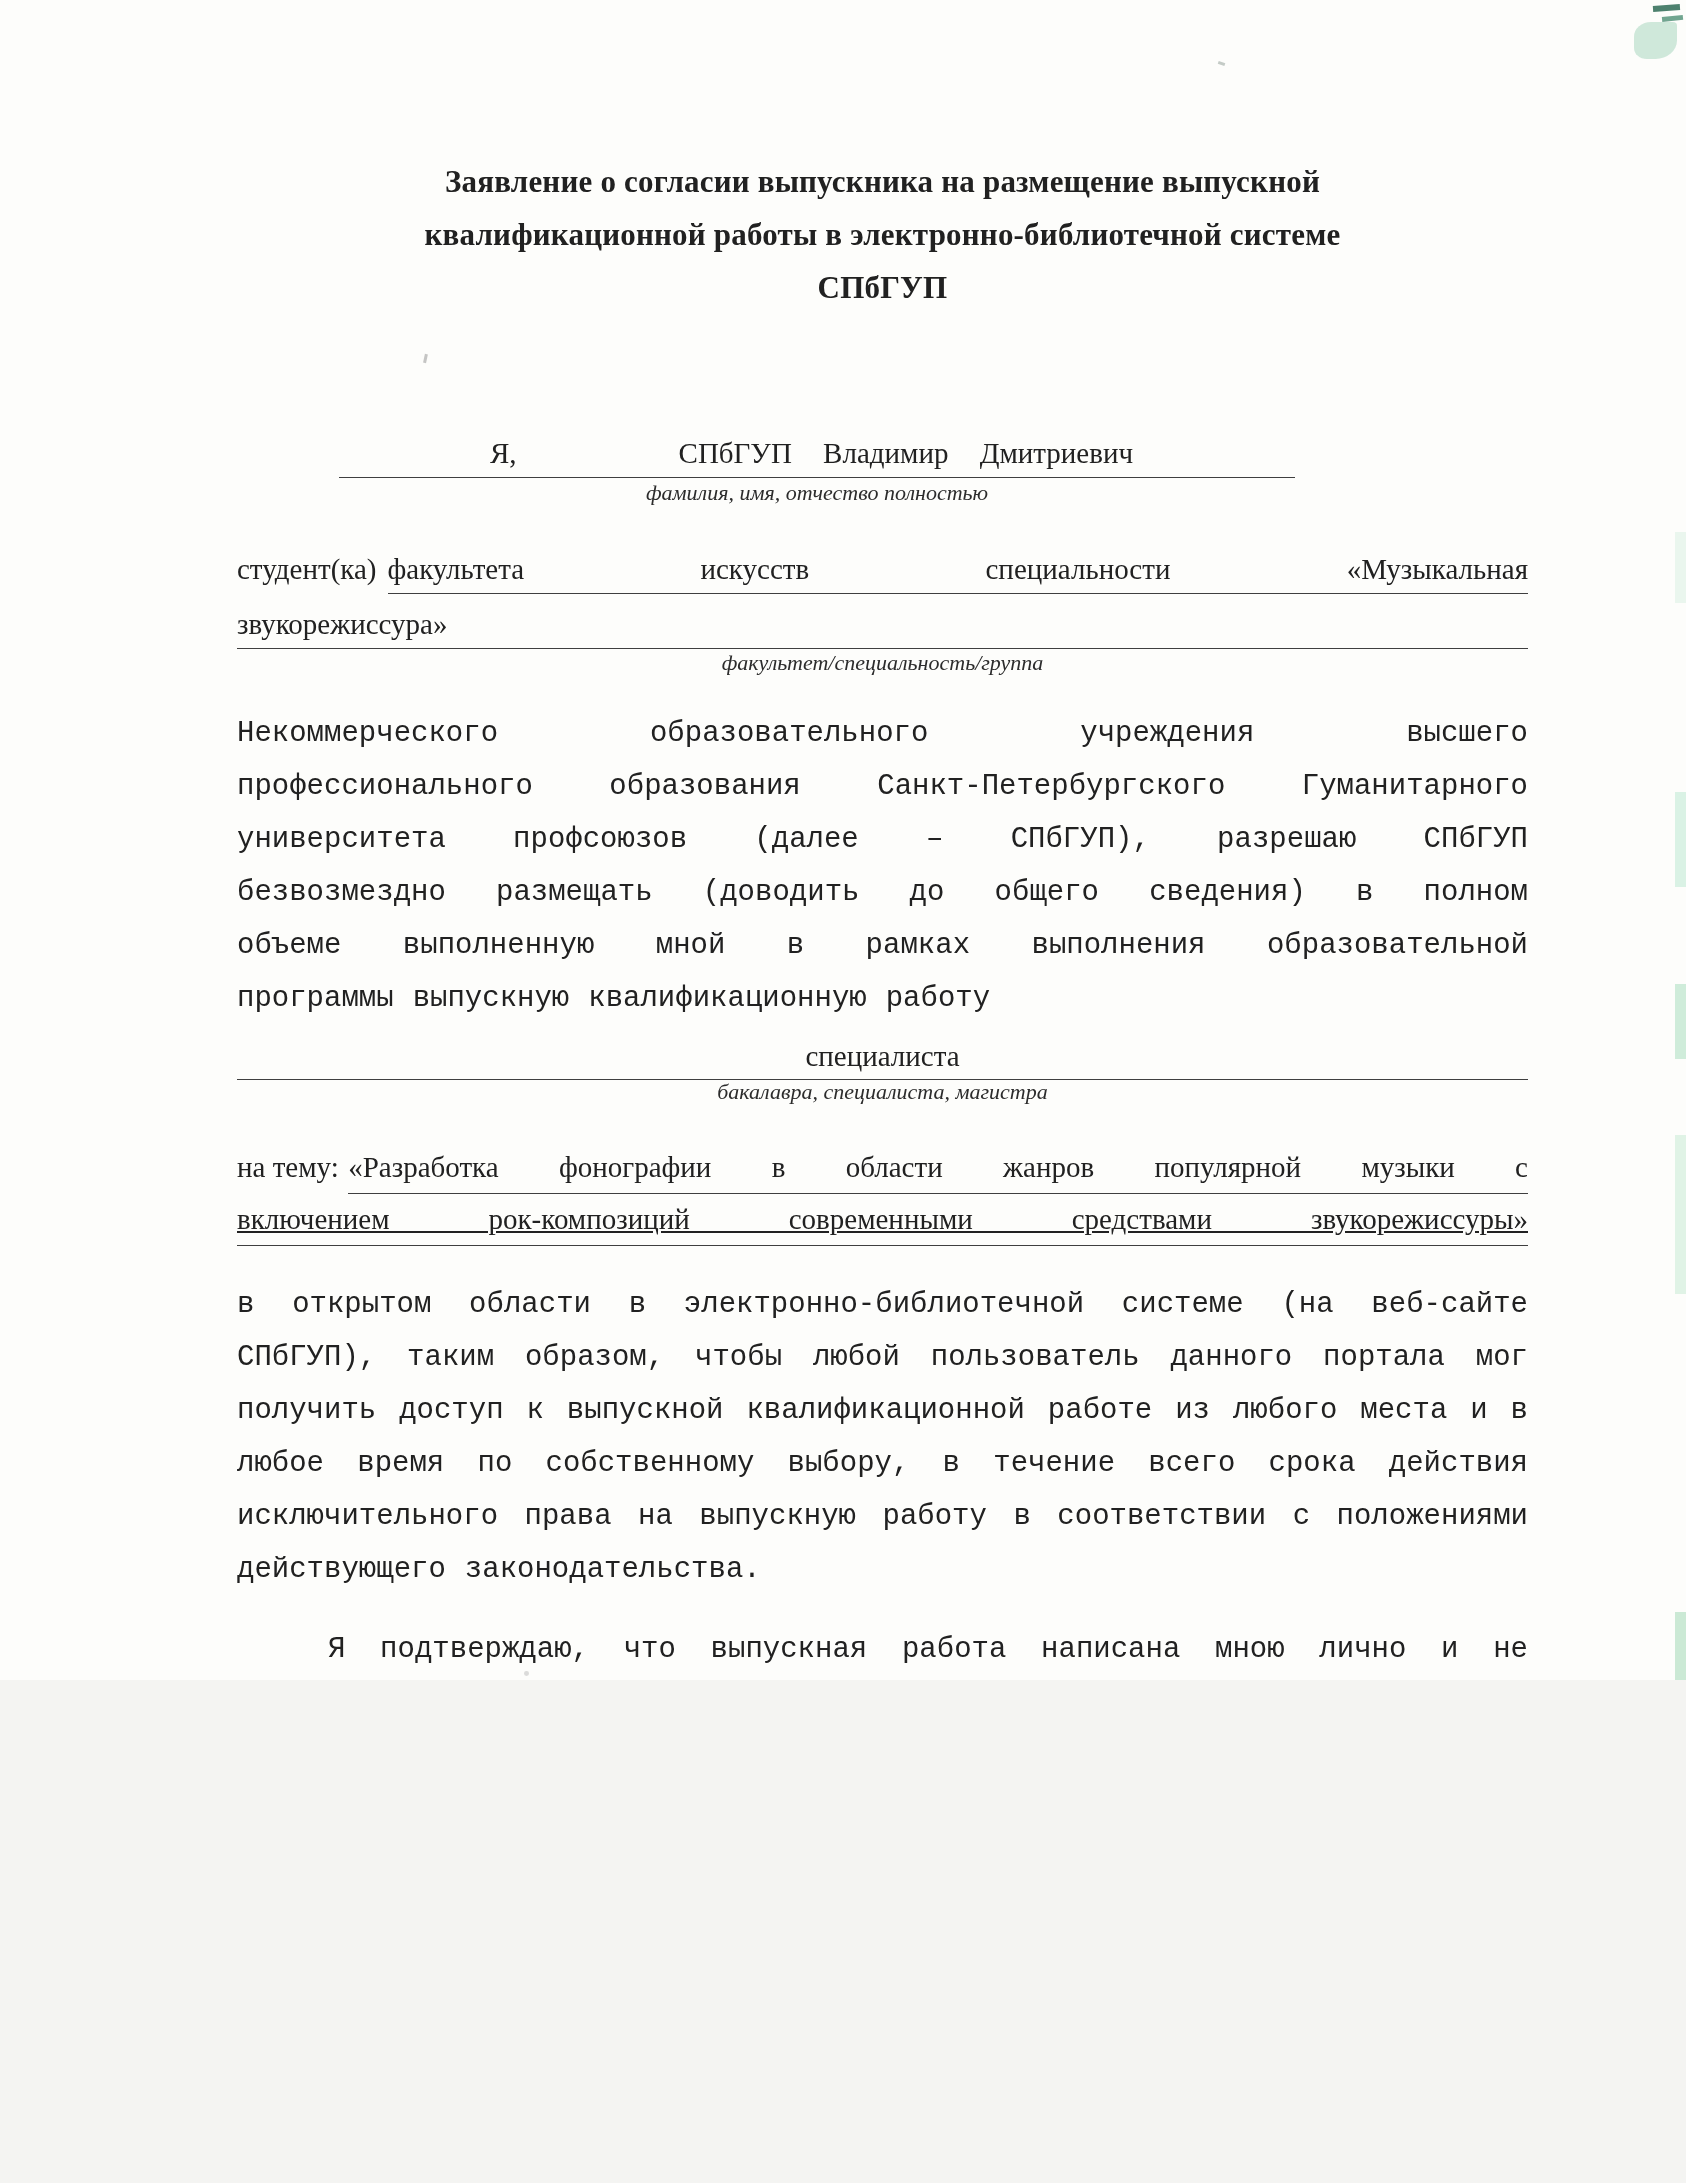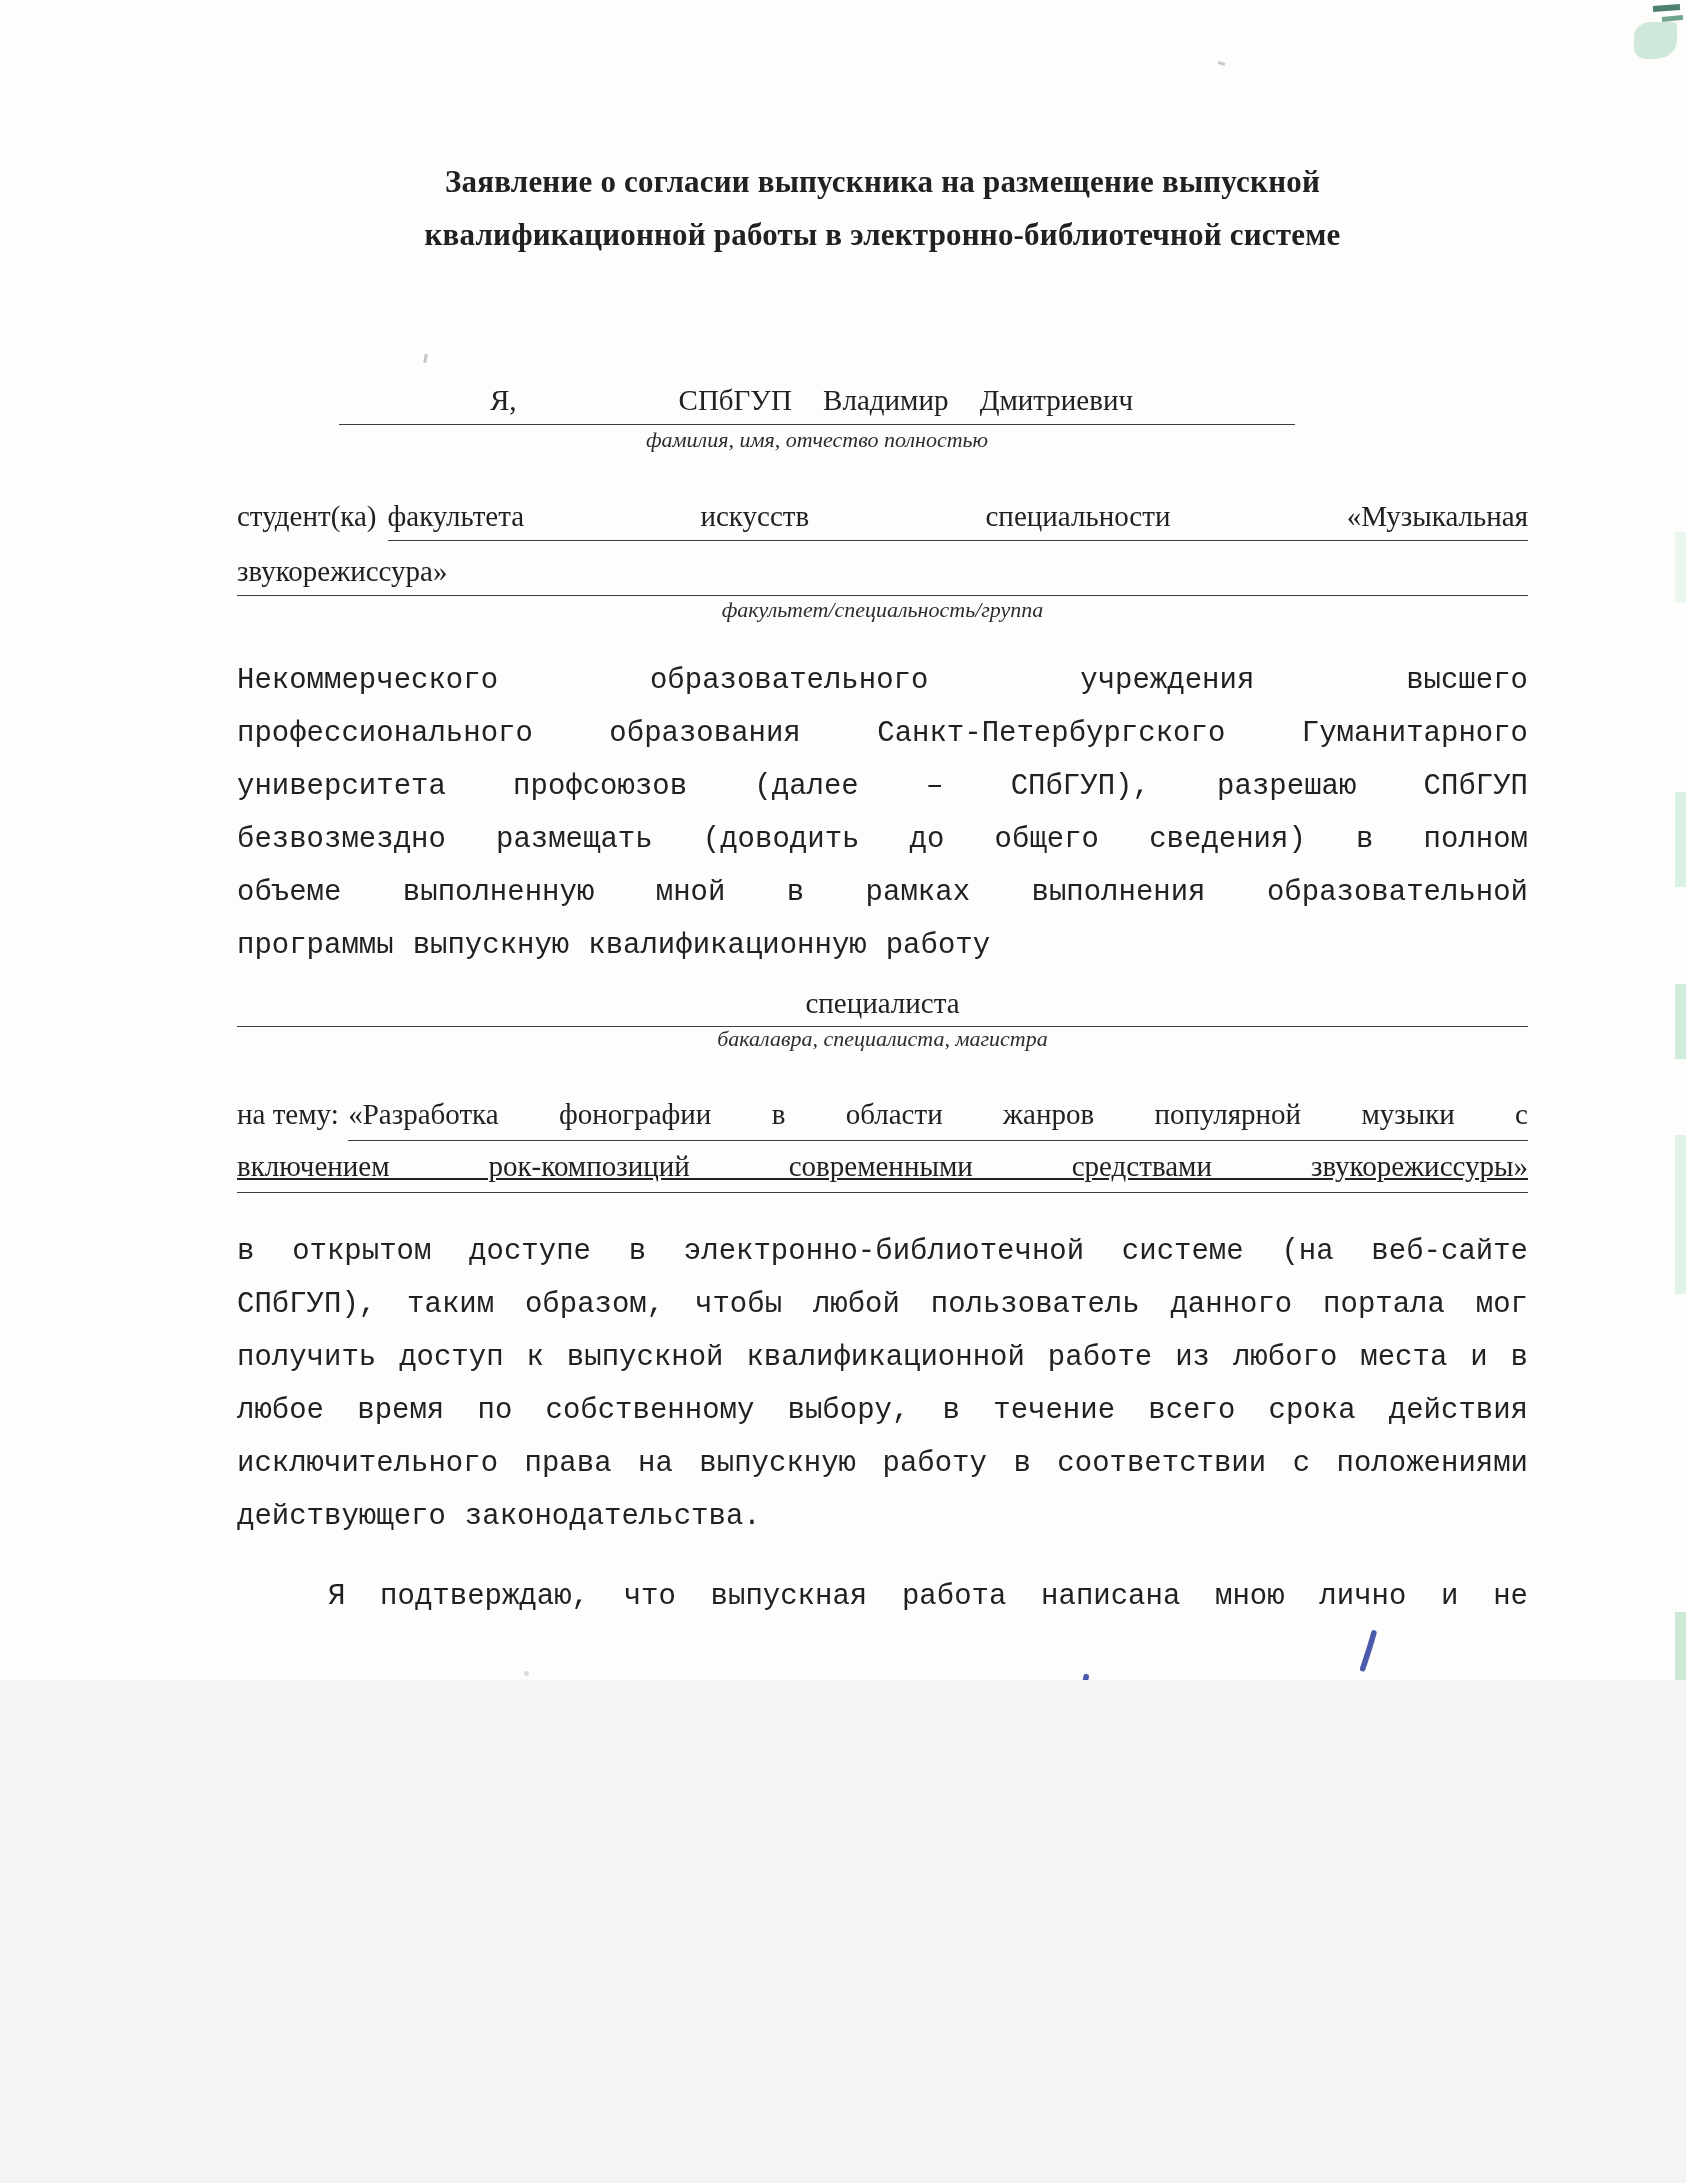--- a/index.html
+++ b/index.html
@@ -73,20 +73,21 @@
 </style>
 </head>
 <body>
 
 <div class="page">
   <div class="content">
 
     <div class="title">
       <div class="title-line">Заявление о согласии выпускника на размещение выпускной</div>
       <div class="title-line">квалификационной работы в электронно-библиотечной системе</div>
+      <div class="title-line">СПбГУП</div>
     </div>
 
     <div class="name-row">
       <span class="name-prefix">Я,</span>
       <span class="name-value">СПбГУП Владимир Дмитриевич</span>
     </div>
     <div class="name-caption-wrap">
       <div class="caption">фамилия, имя, отчество полностью</div>
     </div>
 
@@ -109,21 +110,21 @@
     <div class="degree-row">специалиста</div>
     <div class="caption">бакалавра, специалиста, магистра</div>
 
     <div class="topic-row">
       <span>на тему:</span>
       <span class="topic-value">«Разработка фонографии в области жанров популярной музыки с</span>
     </div>
     <div class="topic-line2">включением рок-композиций современными средствами звукорежиссуры»</div>
 
     <div class="body-par2">
-      <div class="jline">в открытом доступе в электронно-библиотечной системе (на веб-сайте</div>
+      <div class="jline">в открытом области в электронно-библиотечной системе (на веб-сайте</div>
       <div class="jline">СПбГУП), таким образом, чтобы любой пользователь данного портала мог</div>
       <div class="jline">получить доступ к выпускной квалификационной работе из любого места и в</div>
       <div class="jline">любое время по собственному выбору, в течение всего срока действия</div>
       <div class="jline">исключительного права на выпускную работу в соответствии с положениями</div>
       <div class="jline last">действующего законодательства.</div>
     </div>
 
     <div class="body-par3">
       <div class="jline indent">Я подтверждаю, что выпускная работа написана мною лично и не</div>
     </div>

